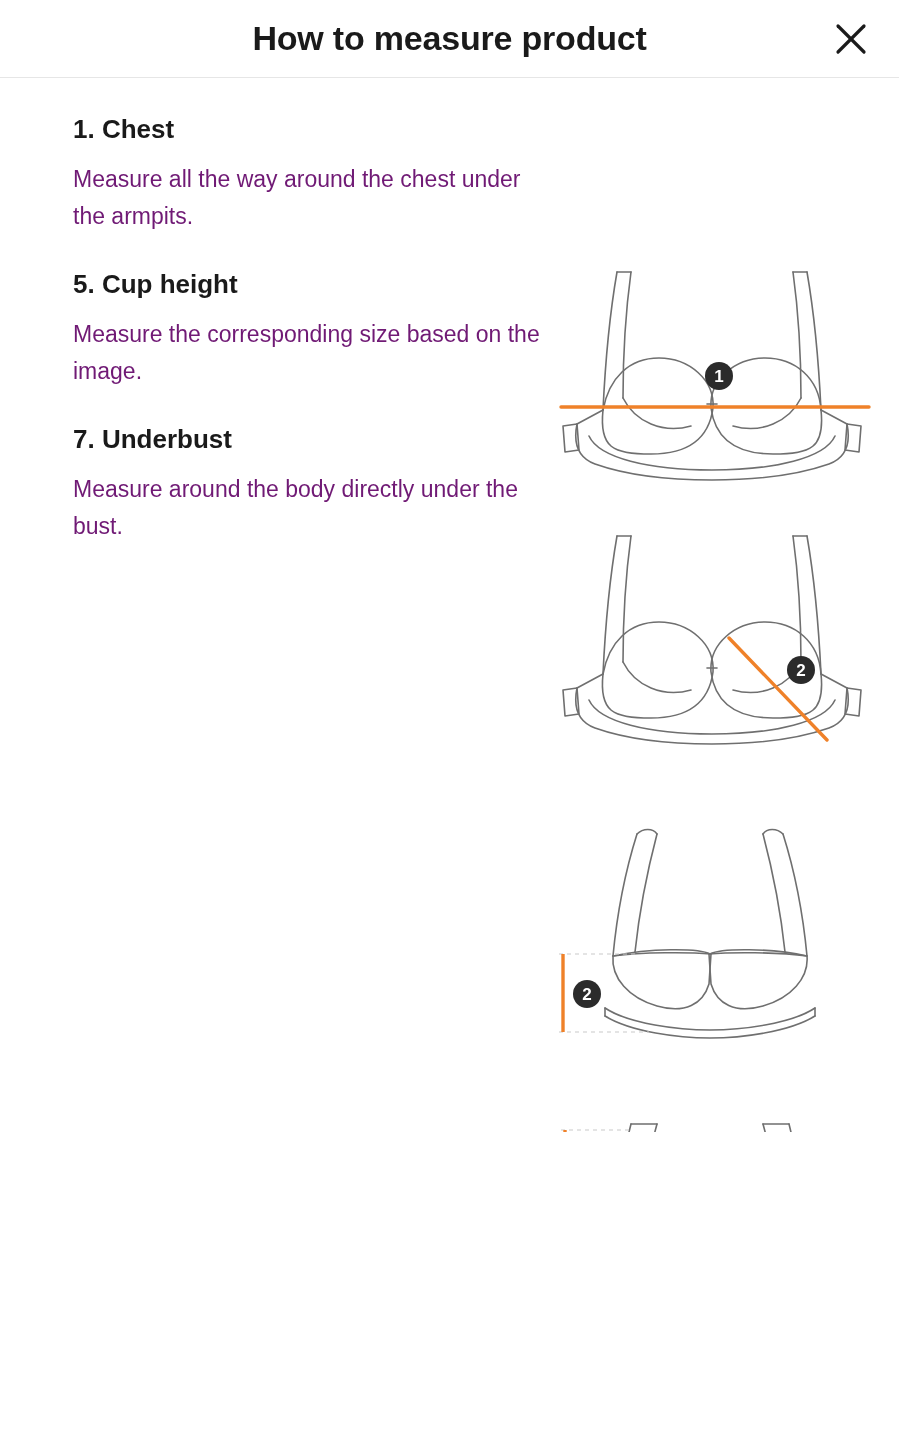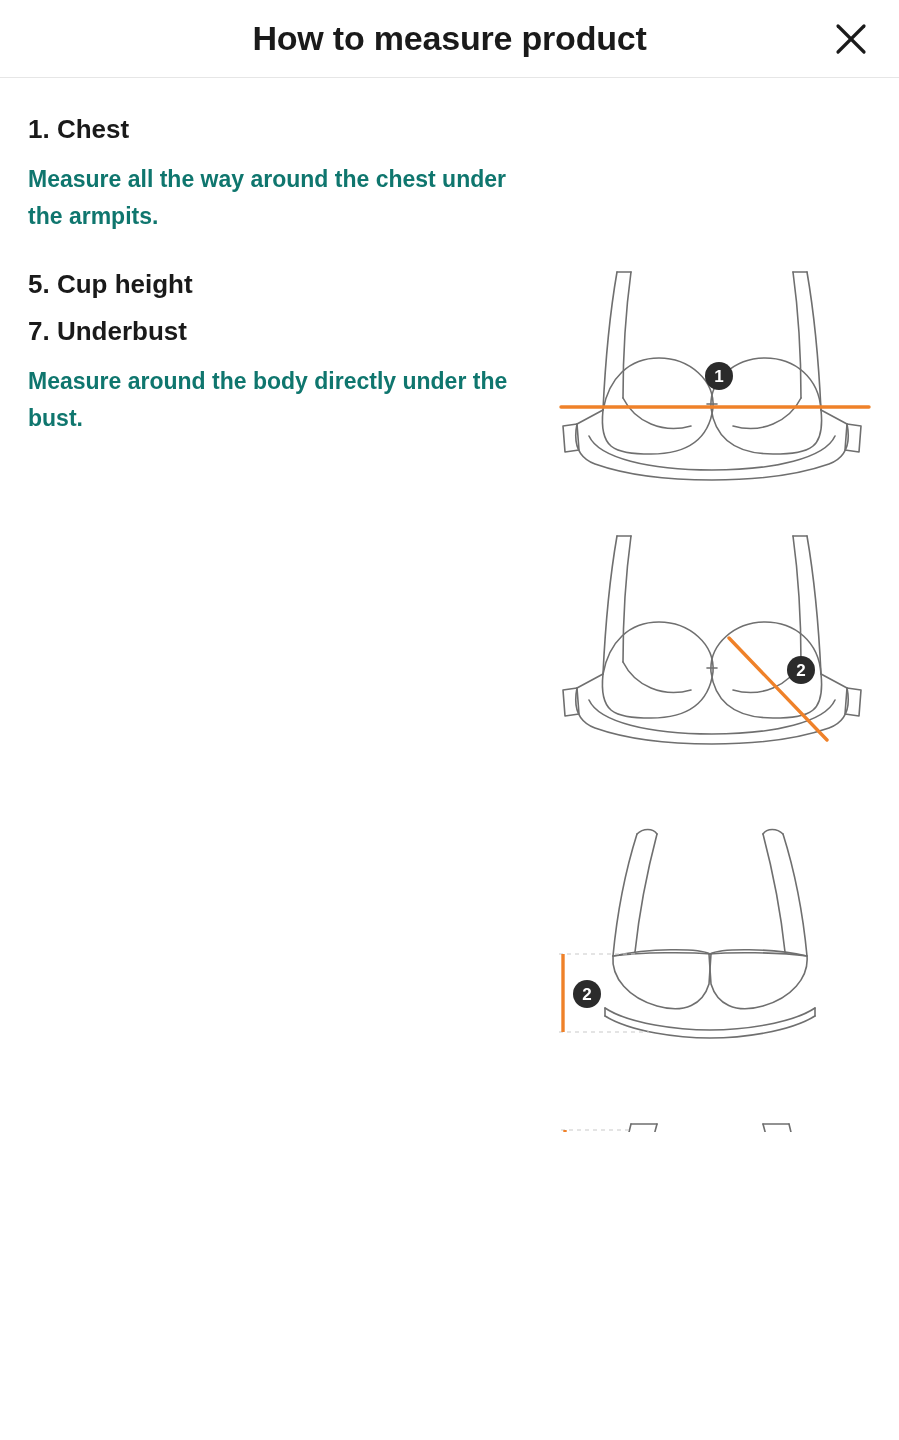--- a/index.html
+++ b/index.html
@@ -47,37 +47,38 @@
     border: none;
     padding: 0;
   }
   .close-button svg { display: block; }
 
   
   .content {
     position: relative;
     display: flex;
     align-items: flex-start;
+    padding-left: 45px;
   }
   .text-col {
     width: 540px;
     padding: 36px 24px 0 28px;
     flex: 0 0 auto;
   }
   .step-title {
     font-size: 26px;
     font-weight: 700;
     color: #1a1a1a;
     margin: 0 0 16px 0;
     line-height: 1.2;
   }
   .step-body {
     font-size: 23px;
-    font-weight: 700;
-    color: #0f766e;
+    font-weight: 400;
+    color: #701a75;
     line-height: 1.6;
     margin: 0 0 34px 0;
     max-width: 480px;
   }
   .step-block:last-child .step-body { margin-bottom: 8px; }
 
   
   .figures {
     position: absolute;
     right: 0;
@@ -122,20 +123,21 @@
 
     <div class="text-col">
 
       <div class="step-block">
         <h2 class="step-title">1. Chest</h2>
         <p class="step-body">Measure all the way around the chest under the armpits.</p>
       </div>
 
       <div class="step-block">
         <h2 class="step-title">5. Cup height</h2>
+        <p class="step-body">Measure the corresponding size based on the image.</p>
       </div>
 
       <div class="step-block">
         <h2 class="step-title">7. Underbust</h2>
         <p class="step-body">Measure around the body directly under the bust.</p>
       </div>
 
     </div>
 
     <div class="figures">

